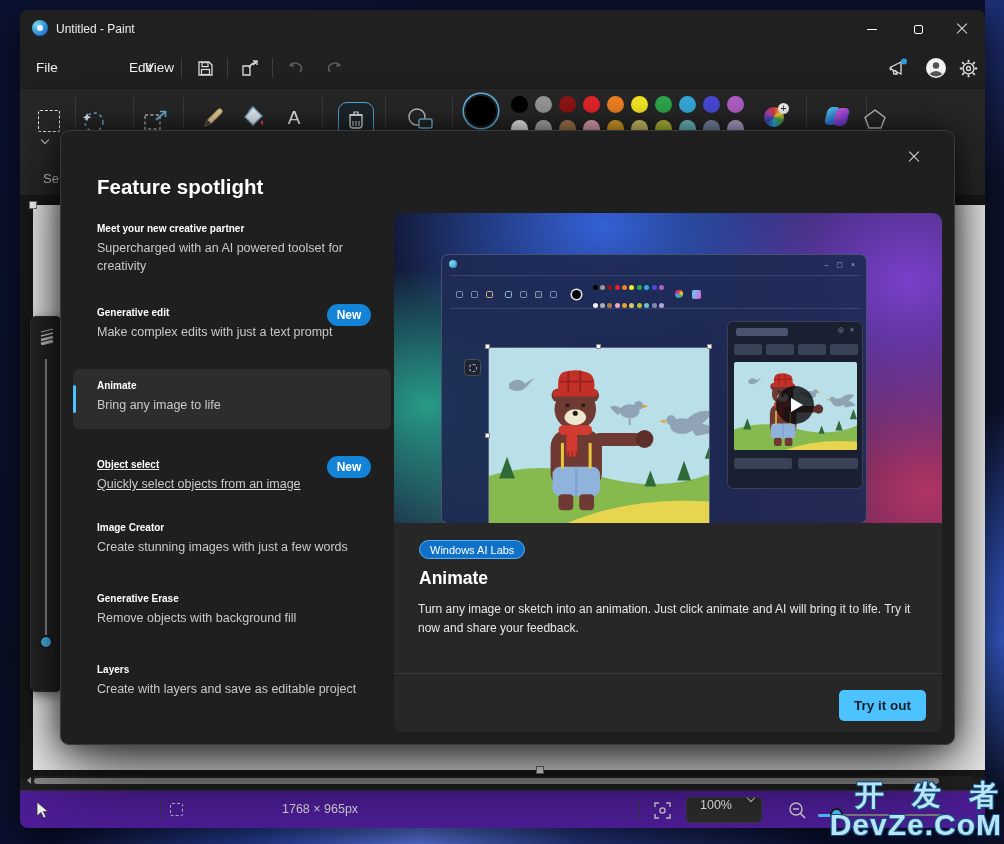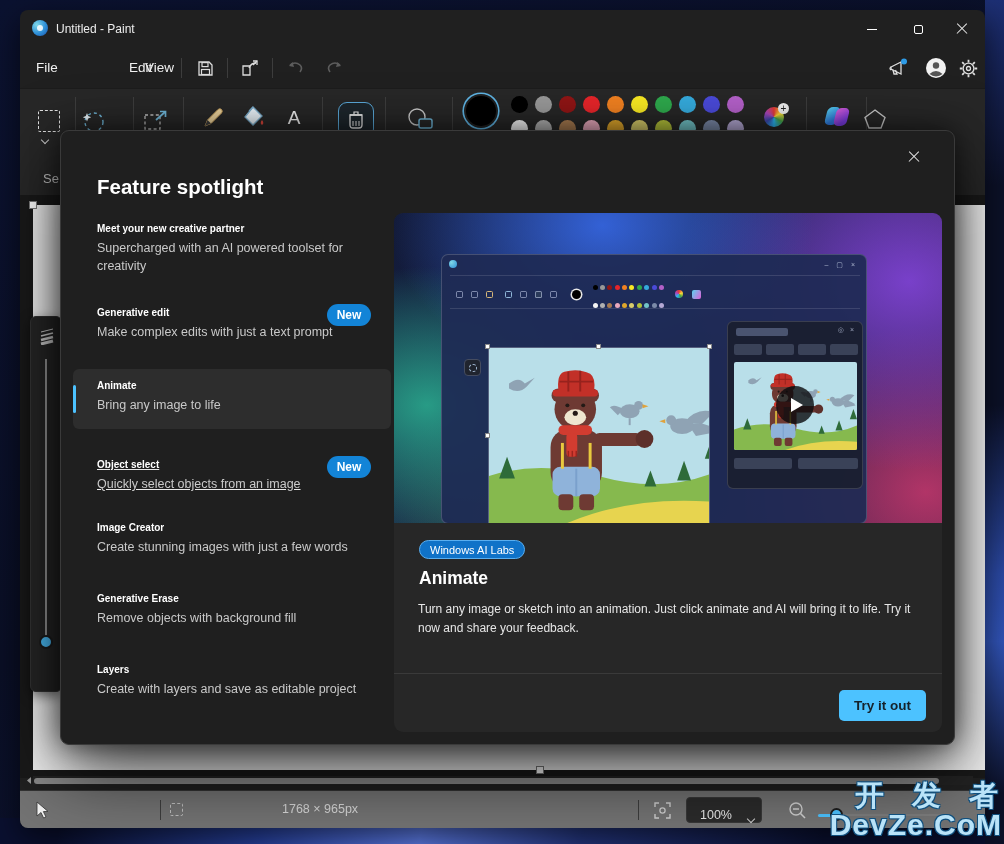--- a/index.html
+++ b/index.html
@@ -51,24 +51,24 @@
   .copilot i:last-child{left:10px;top:2px;transform:skewX(-14deg);background:linear-gradient(140deg,#e060d8,#7a3be0 75%);}
   
   .canvas-bg{position:absolute;left:0;top:185px;width:100%;height:583px;background:#191919;}
   .canvas{position:absolute;left:13px;top:195px;width:1014px;height:565px;background:#f2f2f2;}
   .handle{position:absolute;width:8px;height:8px;background:#fff;border:1px solid #7a7a7a;}
   .flyout{position:absolute;left:10px;top:306px;width:32px;height:376px;background:#262626;border:1px solid #343434;
     border-radius:6px;box-shadow:0 4px 12px rgba(0,0,0,.5);}
   .hscroll-ch{position:absolute;left:13px;top:766px;width:940px;height:9px;background:#232323;}
   .hscroll{position:absolute;left:14px;top:768px;width:905px;height:6px;background:#8a8a8a;border-radius:3px;}
   
-  .statusbar{position:absolute;left:0;top:780px;width:100%;height:38px;background:#737373;border-top:1px solid #333;}
+  .statusbar{position:absolute;left:0;top:780px;width:100%;height:38px;background:#4c1d95;border-top:1px solid #333;}
   .sb-text{position:absolute;top:11px;font-size:12.5px;color:#d8d8d8;}
   .zoombox{position:absolute;left:666px;top:6px;width:76px;height:26px;background:#2b2b2b;border:1px solid #383838;
-    border-radius:4px;display:flex;align-items:flex-end;}
+    border-radius:4px;display:flex;align-items:flex-start;}
   .selicon{position:absolute;left:150px;top:12px;width:13px;height:13px;border:1px dashed #c0c0c0;border-radius:2px;}
   
   .dialog{position:absolute;left:40px;top:120px;width:895px;height:615px;background:#1f1f1f;border:1px solid #3a3a3a;
     border-radius:9px;box-shadow:0 26px 70px rgba(0,0,0,.75),0 0 26px rgba(0,0,0,.55);}
   .dlg-title{position:absolute;left:36px;top:44px;font-size:20.5px;font-weight:600;color:#ffffff;}
   .dlg-close{position:absolute;right:24px;top:10px;width:32px;height:32px;display:flex;align-items:center;justify-content:center;border-radius:5px;}
   .flist{position:absolute;left:12px;top:88px;width:318px;height:510px;}
   .fitem{position:absolute;left:0;width:318px;}
   .fitem .ttl{margin-left:24px;font-size:10px;font-weight:600;color:#ffffff;}
   .fitem .dsc{margin-left:24px;margin-top:5px;font-size:12.5px;color:#c9c9c9;max-width:276px;line-height:1.45;}

